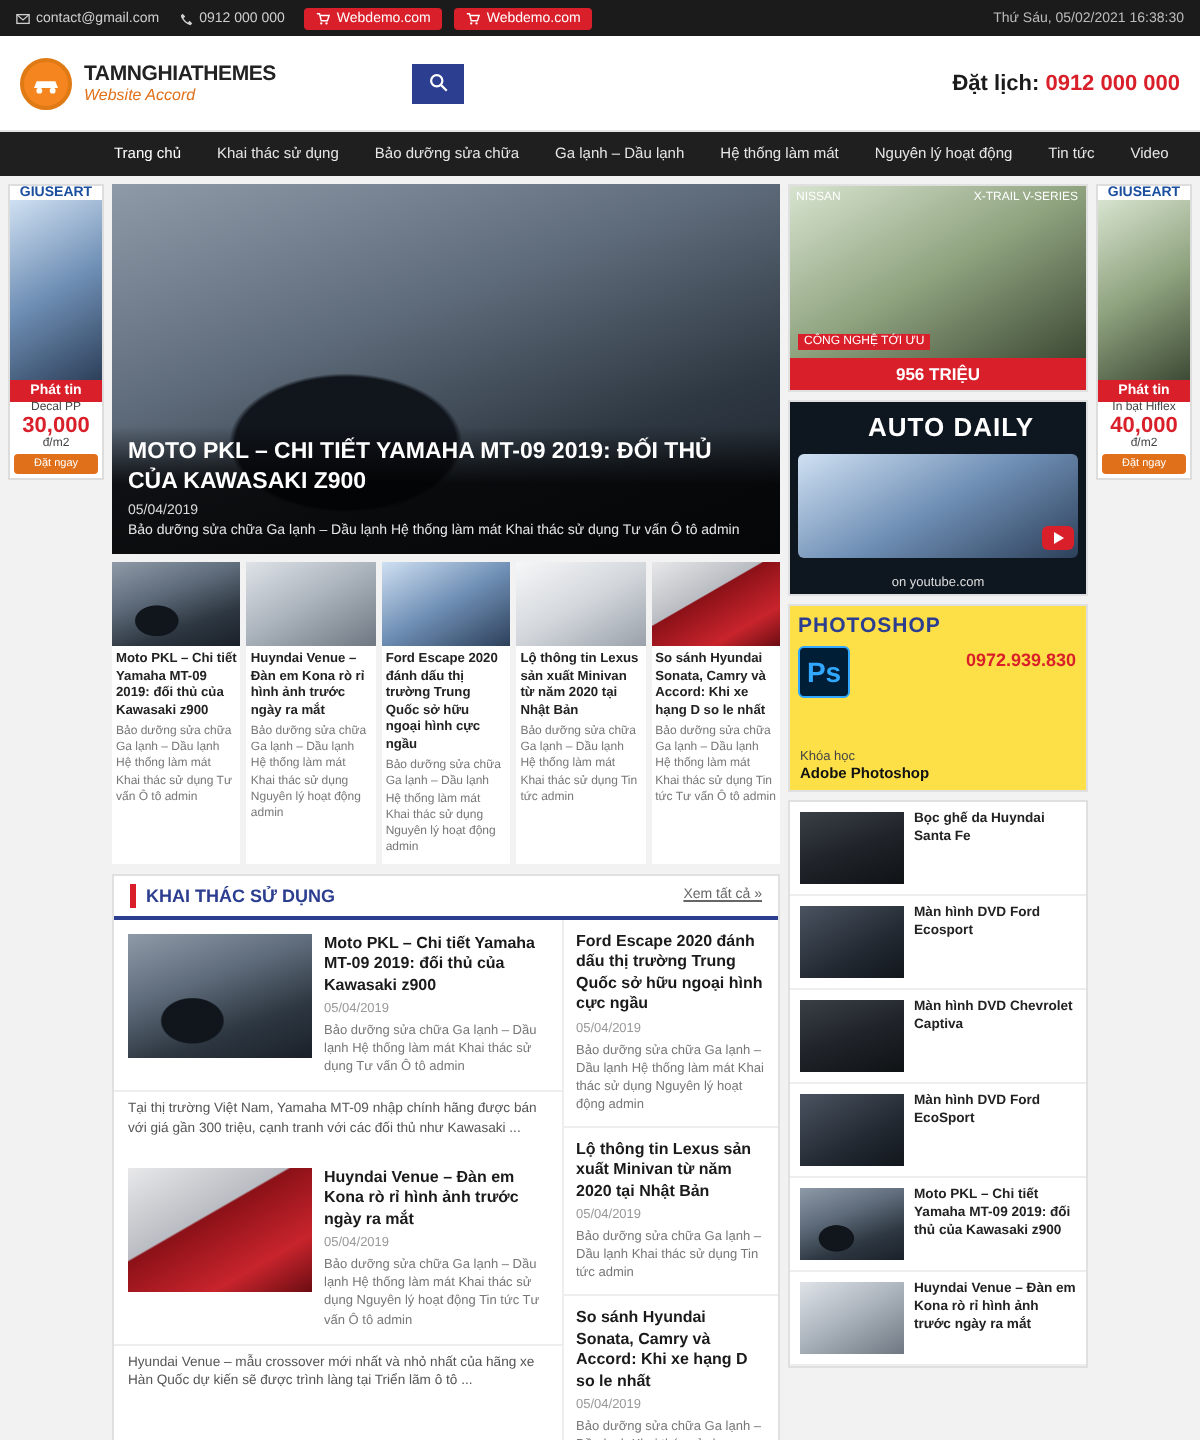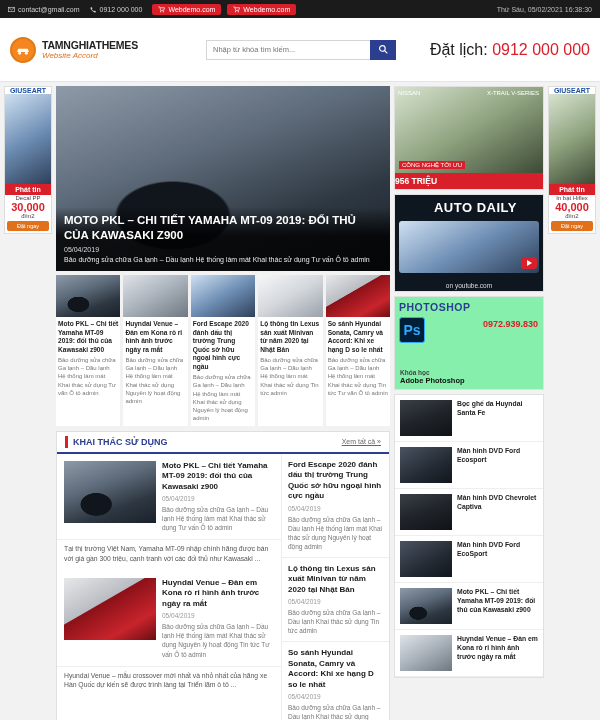--- a/index.html
+++ b/index.html
@@ -23,21 +23,21 @@
   .topbar .tb-right { margin-left: auto; color:#bdbdbd; }
   .tb-btn {
     background: #d9202a; color: #fff; padding: 2px 6px;
     border-radius: 2px; font-size: 7px; display:flex; align-items:center; gap:3px;
     margin-right: 6px;
   }
   .tb-icon { width: 7px; height: 7px; display:inline-block; }
 
   
   .header {
-    height: 64px; background: #fff; display: flex; align-items: center;
+    height: 48px; background: #fff; display: flex; align-items: center;
     padding: 0 10px; border-bottom: 1px solid #e4e4e4;
   }
   .logo-wrap { display: flex; align-items: center; gap: 6px; width: 190px; }
   .logo-circle {
     width: 26px; height: 26px; border-radius: 50%;
     background: #f5851f; display:flex; align-items:center; justify-content:center;
     border: 2px solid #e07a14;
   }
   .logo-circle svg { width: 16px; height: 16px; }
   .logo-text .lt1 { font-size: 10.5px; font-weight: bold; color: #222; letter-spacing: -0.2px; }
@@ -46,21 +46,21 @@
   .search-input {
     flex: 1; height: 20px; border: 1px solid #d5d5d5; border-right: none;
     font-size: 7.5px; padding: 0 6px; color: #888; background:#fff; outline:none;
   }
   .search-btn {
     width: 26px; height: 20px; background: #2c3e8f; border: none;
     display:flex; align-items:center; justify-content:center; cursor:pointer;
   }
   .search-btn svg { width: 10px; height: 10px; }
   .phone-cta {
-    margin-left: auto; font-size: 16px; font-weight: normal; color: #d9202a;
+    margin-left: auto; font-size: 11px; font-weight: bold; color: #d9202a;
     white-space: nowrap;
   }
   .phone-cta .lbl { color: #1b1b1b; }
 
   
   .nav {
     height: 22px; background: #1f1f1f; display: flex; align-items: center;
     padding-left: 48px; gap: 0;
   }
   .nav a {
@@ -124,32 +124,32 @@
   .post-body { flex:1; min-width:0; }
   .post-title { font-size: 8px; font-weight:bold; color:#1a1a1a; line-height:1.3; }
   .post-date { font-size: 6.5px; color:#999; margin: 3px 0; }
   .post-meta { font-size: 6.5px; color:#777; line-height:1.4; }
   .post-excerpt { font-size: 6.8px; color:#555; line-height:1.45; margin-top:4px; }
 
   
   .wbox { background:#fff; border:1px solid #e0e0e0; margin-bottom:4px; overflow:hidden; }
   .ad-car { height: 86px; background: linear-gradient(#1d2733,#3a4a5c); position:relative; }
   .ad-car-label { position:absolute; left:3px; top:3px; font-size:6px; color:#fff; }
-  .ad-car-price { background:#d9202a; color:#fff; font-size:8.5px; font-weight:bold; text-align:left; padding:3px 0;}
+  .ad-car-price { background:#d9202a; color:#fff; font-size:8.5px; font-weight:bold; text-align:center; padding:3px 0;}
   .ad-auto { height: 96px; background:#0e1620; position:relative; }
   .ad-auto-top { color:#fff; font-weight:bold; font-size:13px; text-align:center; padding-top:5px; letter-spacing:.5px;margin-left:13px;}
   .ad-auto-bot { position:absolute; bottom:2px; width:100%; text-align:center; color:#ddd; font-size:6.5px; }
   .play-btn { position:absolute; right:6px; bottom:22px; width:16px; height:12px; background:#d9202a; border-radius:3px;}
   .play-btn:after { content:""; position:absolute; left:6px; top:3px; border-left:5px solid #fff; border-top:3px solid transparent; border-bottom:3px solid transparent;}
-  .ad-ps { height: 92px; background:#86efac; position:relative; padding:4px; }
+  .ad-ps { height: 92px; background:#fde047; position:relative; padding:4px; }
   .ps-title { font-size: 10.5px; font-weight:bold; color:#2c3e8f; letter-spacing:.5px; }
   .ps-box { width:26px; height:26px; background:#001e36; color:#31a8ff; font-weight:bold; font-size:14px;
             display:flex; align-items:center; justify-content:center; border:1px solid #31a8ff; border-radius:3px; margin-top:4px;}
   .ps-phone { position:absolute; right:5px; top:22px; color:#d9202a; font-weight:bold; font-size:9px;}
-  .ps-sub { position:absolute; left:5px; bottom:4px; font-size:6.5px; color:#444;font-weight:bold;}
+  .ps-sub { position:absolute; left:5px; bottom:4px; font-size:6.5px; color:#444;}
   .ps-sub b { display:block; font-size:7.5px; color:#111;}
 
   .w-head { background:#2c3e8f; color:#fff; font-size:8px; font-weight:bold;
             padding:5px 7px; text-transform:uppercase; }
   .w-item { display:flex; gap:5px; padding:5px; border-bottom:1px solid #eee; }
   .w-thumb { width:52px; height:36px; flex:0 0 52px; background:#c3ccd4; overflow:hidden; position:relative;}
   .w-title { font-size:6.8px; font-weight:bold; color:#222; line-height:1.3; }
 
   
   .ph { position:absolute; inset:0; }
@@ -218,36 +218,46 @@
             <circle cx="7" cy="17" r="2.2" fill="#fff"></circle>
             <circle cx="17" cy="17" r="2.2" fill="#fff"></circle>
           </svg>
       </div>
       <div class="logo-text">
         <div class="lt1">TAMNGHIATHEMES</div>
         <div class="lt2">Website Accord</div>
       </div>
     </div>
     <div class="search-wrap">
-      <input class="search-input" value="" placeholder="Nhập từ khóa tìm kiếm..." style="">
       <button class="search-btn">
         <span>
           <svg viewBox="0 0 16 16">
               <circle cx="7" cy="7" r="4.5" fill="none" stroke="#fff" stroke-width="1.8"></circle>
               <path d="M10.5 10.5L15 15" stroke="#fff" stroke-width="1.8"></path>
             </svg>
         </span>
       </button>
     </div>
     <div class="phone-cta">
       <span class="lbl">Đặt lịch:</span>
       <span>0912 000 000</span>
     </div>
   </div>
 
+  <div class="nav">
+    <a href="#" class="active">Trang chủ</a>
+    <a href="#">Khai thác sử dụng</a>
+    <a href="#">Bảo dưỡng sửa chữa</a>
+    <a href="#">Ga lạnh – Dầu lạnh</a>
+    <a href="#">Hệ thống làm mát</a>
+    <a href="#">Nguyên lý hoạt động</a>
+    <a href="#">Tin tức</a>
+    <a href="#">Video</a>
+    <a href="#">Liên hệ</a>
+  </div>
 
   <div class="outer">
 
     <div class="rail">
       <div class="rail-box">
         <div class="ad-title">GIUSEART</div>
         <div class="rail-img">
           <div class="ph blue"></div>
         </div>
         <div class="rail-red">Phát tin</div>

